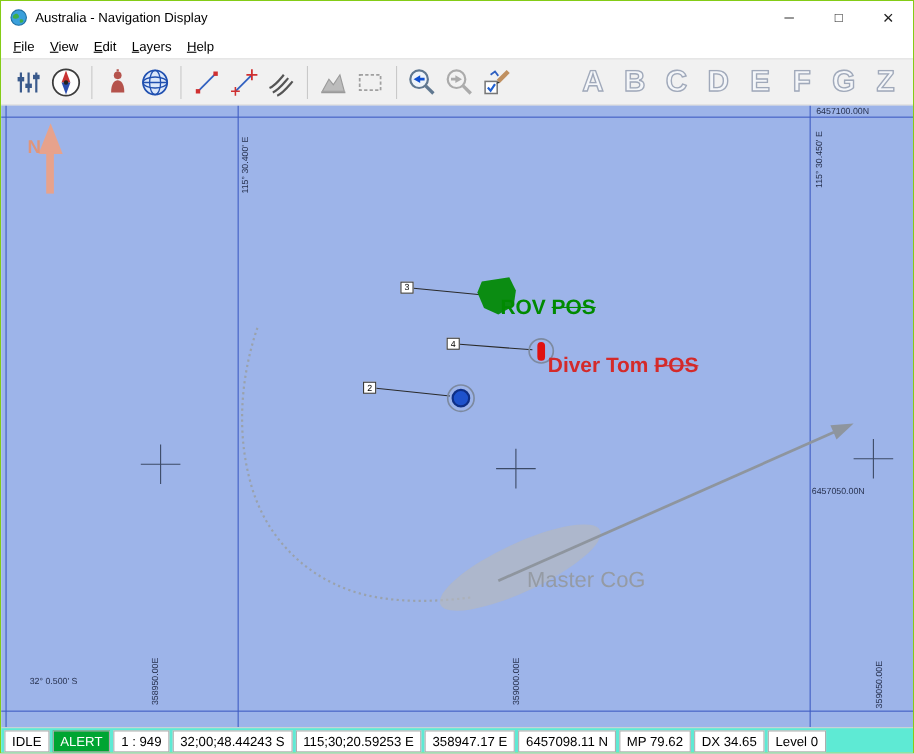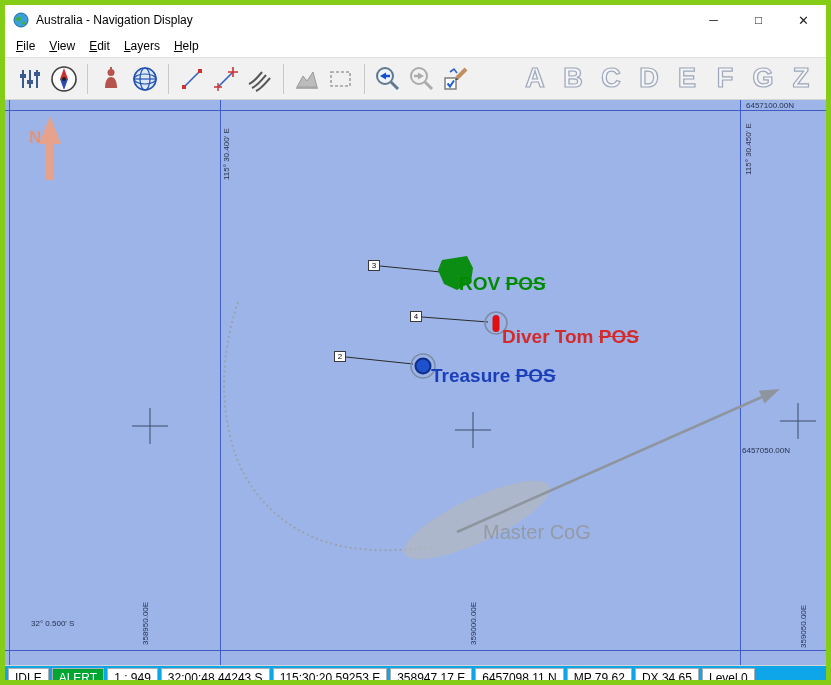--- a/index.html
+++ b/index.html
@@ -1,18 +1,18 @@
 <!DOCTYPE html>
 <html><head>
 <meta charset="utf-8">
 <style>
   * { box-sizing: border-box; margin: 0; padding: 0; }
   html,body { width: 831px; height: 685px; }
   body { font-family: "Liberation Sans", sans-serif; background:#fff; }
-  .window { width:831px; height:685px; border:5px solid #84cc16; display:flex; flex-direction:column; overflow:hidden; }
+  .window { width:831px; height:685px; border:1px solid #84cc16; display:flex; flex-direction:column; overflow:hidden; }
 
   
   .titlebar { height:30px; background:#fff; display:flex; align-items:center; flex-shrink:0; }
   .titlebar .appicon { width:16px; height:16px; margin:0 7px 0 8px; }
   .titlebar .title { font-size:12px; color:#000; }
   .titlebar .spacer { flex:1; }
   .winbtn { width:45px; height:30px; display:flex; align-items:center; justify-content:center; font-size:12px; color:#222; cursor:default; }
   .winbtn.close { font-size:13px; }
 
   
@@ -37,21 +37,21 @@
   .gridlabel.rot { transform:rotate(-90deg); transform-origin:0 0; }
   .leaderbox { position:absolute; width:12px; height:11px; background:#fff; border:1px solid #3a3a3a;
     font-size:8px; color:#000; display:flex; align-items:center; justify-content:center; line-height:1; }
   .mk-label { position:absolute; font-size:19px; font-weight:600; white-space:nowrap; }
   .strike { text-decoration: line-through; }
   .cog-label { position:absolute; font-size:20px; color:#959ba4; white-space:nowrap; }
   .north-n { position:absolute; font-size:17px; font-weight:bold; color:#e8926f; opacity:.9; }
   svg.overlay { position:absolute; left:0; top:0; }
 
   
-  .statusbar { height:25px; background:#0ea5e9; border-top:1px solid #d5d5d5; display:flex; align-items:center; gap:3px; padding:0 3px; flex-shrink:0; }
+  .statusbar { height:25px; background:#5eead4; border-top:1px solid #d5d5d5; display:flex; align-items:center; gap:3px; padding:0 3px; flex-shrink:0; }
   .scell { background:#fff; border:1px solid #aeaeae; font-size:12px; color:#000; padding:2px 6px; white-space:nowrap; }
   .scell.alert { background:#00a532; color:#fff; font-weight:normal; }
 </style>
 </head>
 <body>
 
 <div class="window">
 
   <div class="titlebar">
     <svg class="appicon" viewBox="0 0 16 16">
@@ -244,23 +244,20 @@
     <div class="leaderbox" style="left:363px; top:160px;">3</div>
     <div class="leaderbox" style="left:405px; top:211px;">4</div>
     <div class="leaderbox" style="left:329px; top:251px;">2</div>
 
     <div class="mk-label" style="left:454px; top:173px; color:#008a00;">
       <span>ROV</span> <span class="strike">POS</span>
     </div>
     <div class="mk-label" style="left:497px; top:226px; color:#d42a2a;">
       <span>Diver Tom</span> <span class="strike">POS</span>
     </div>
-    <div class="mk-label" style="left:426px; top:265px; color:#1b3fb8;">
-      <span>Treasure</span> <span class="strike">POS</span>
-    </div>
 
     <div class="cog-label" style="left:478px; top:421px;">Master CoG</div>
   </div>
 
   <div class="statusbar">
     <div class="scell">IDLE</div>
     <div class="scell alert">ALERT</div>
     <div class="scell">1 : 949</div>
     <div class="scell">32;00;48.44243 S</div>
     <div class="scell">115;30;20.59253 E</div>

